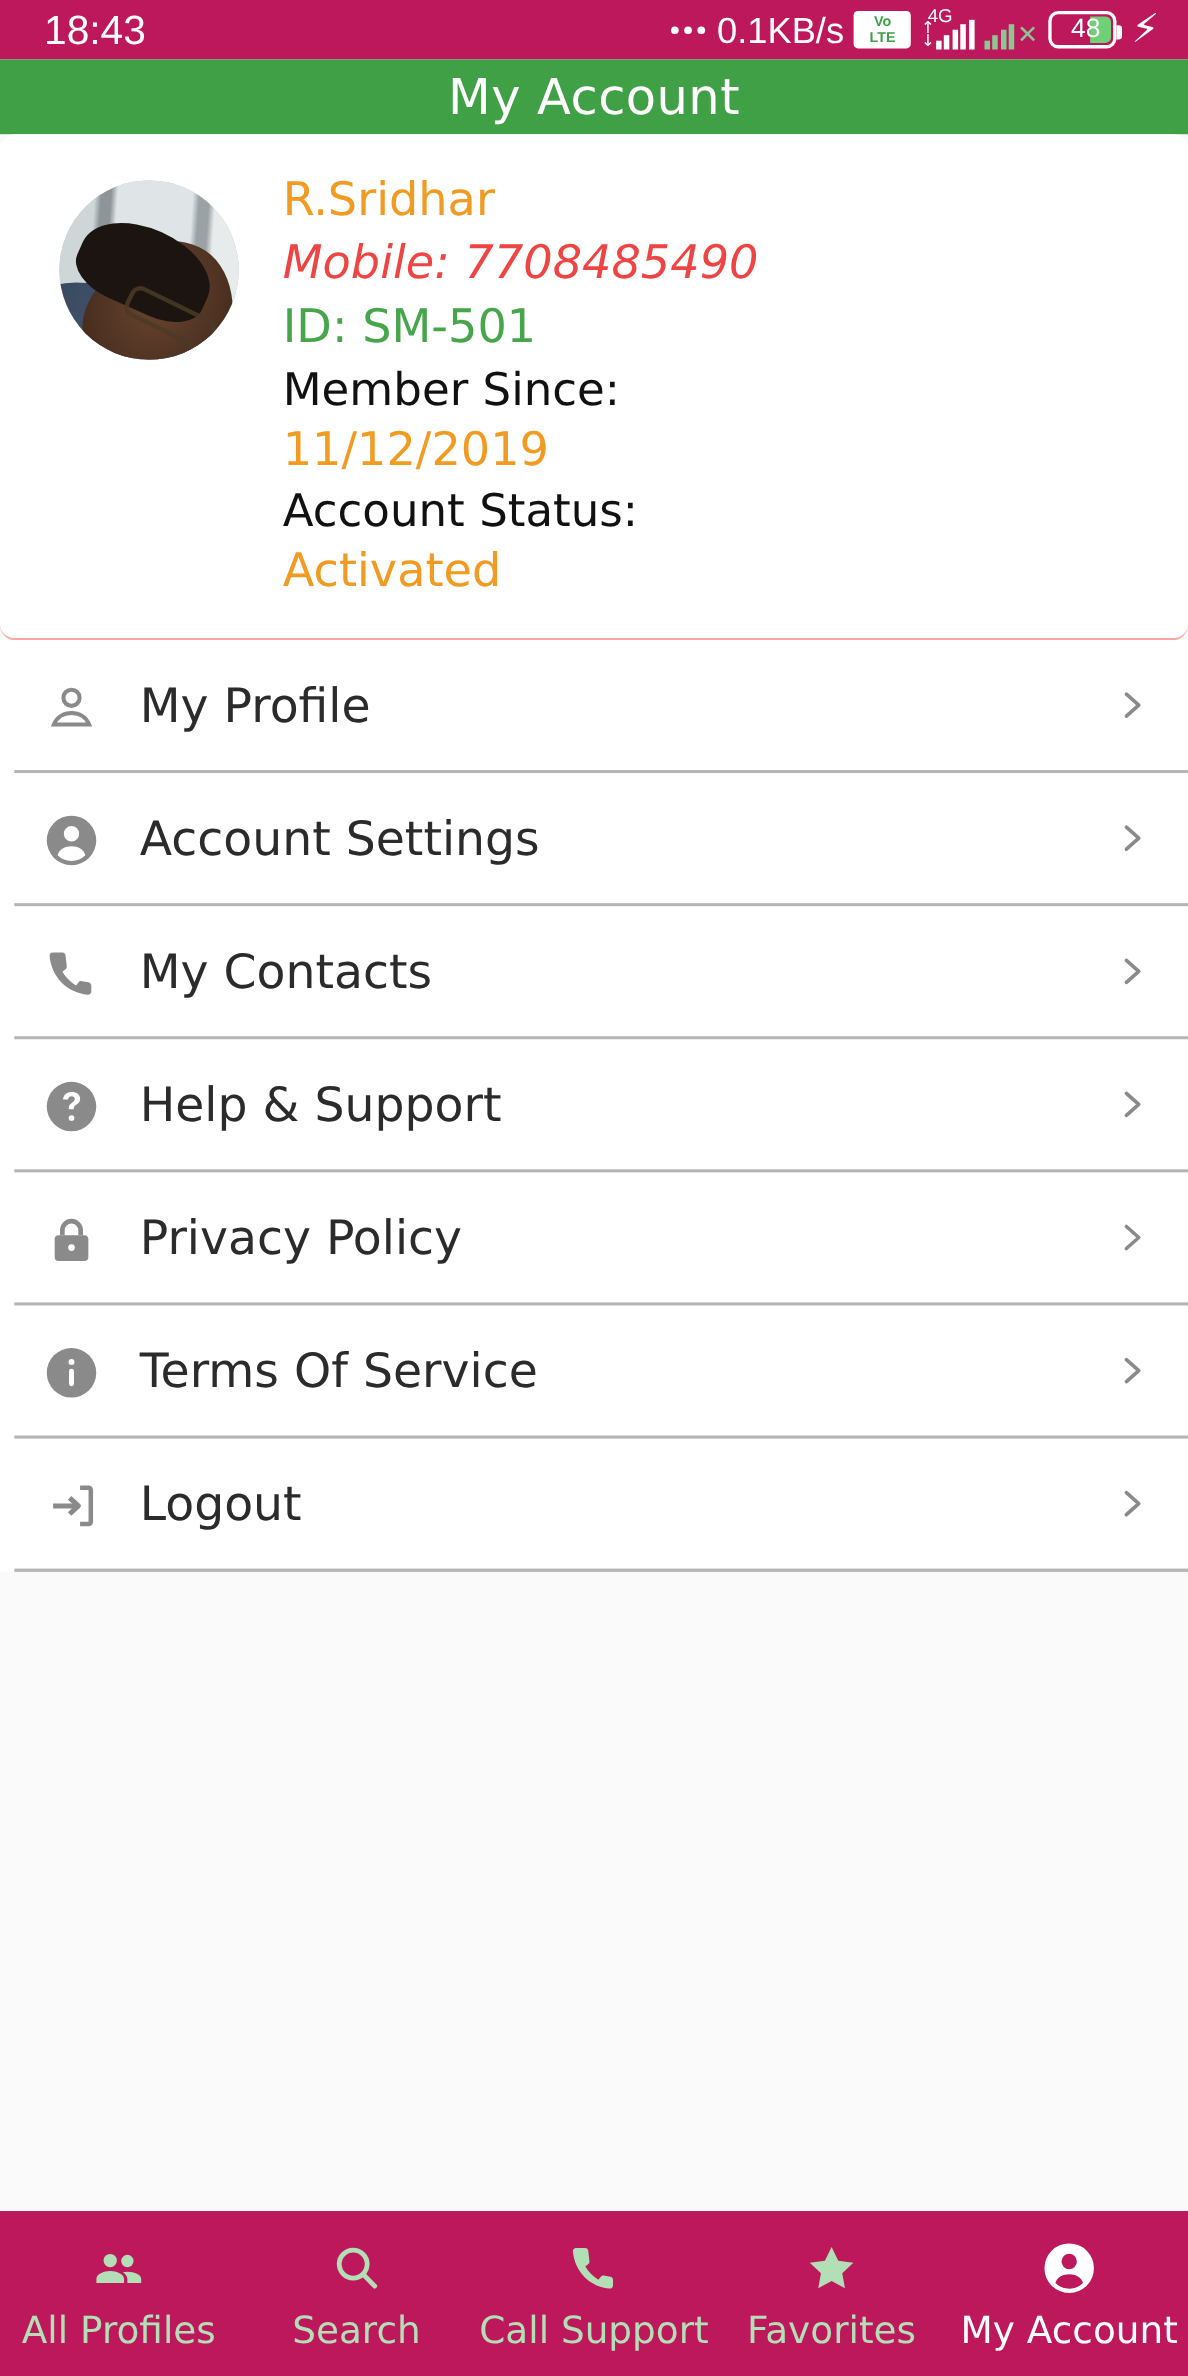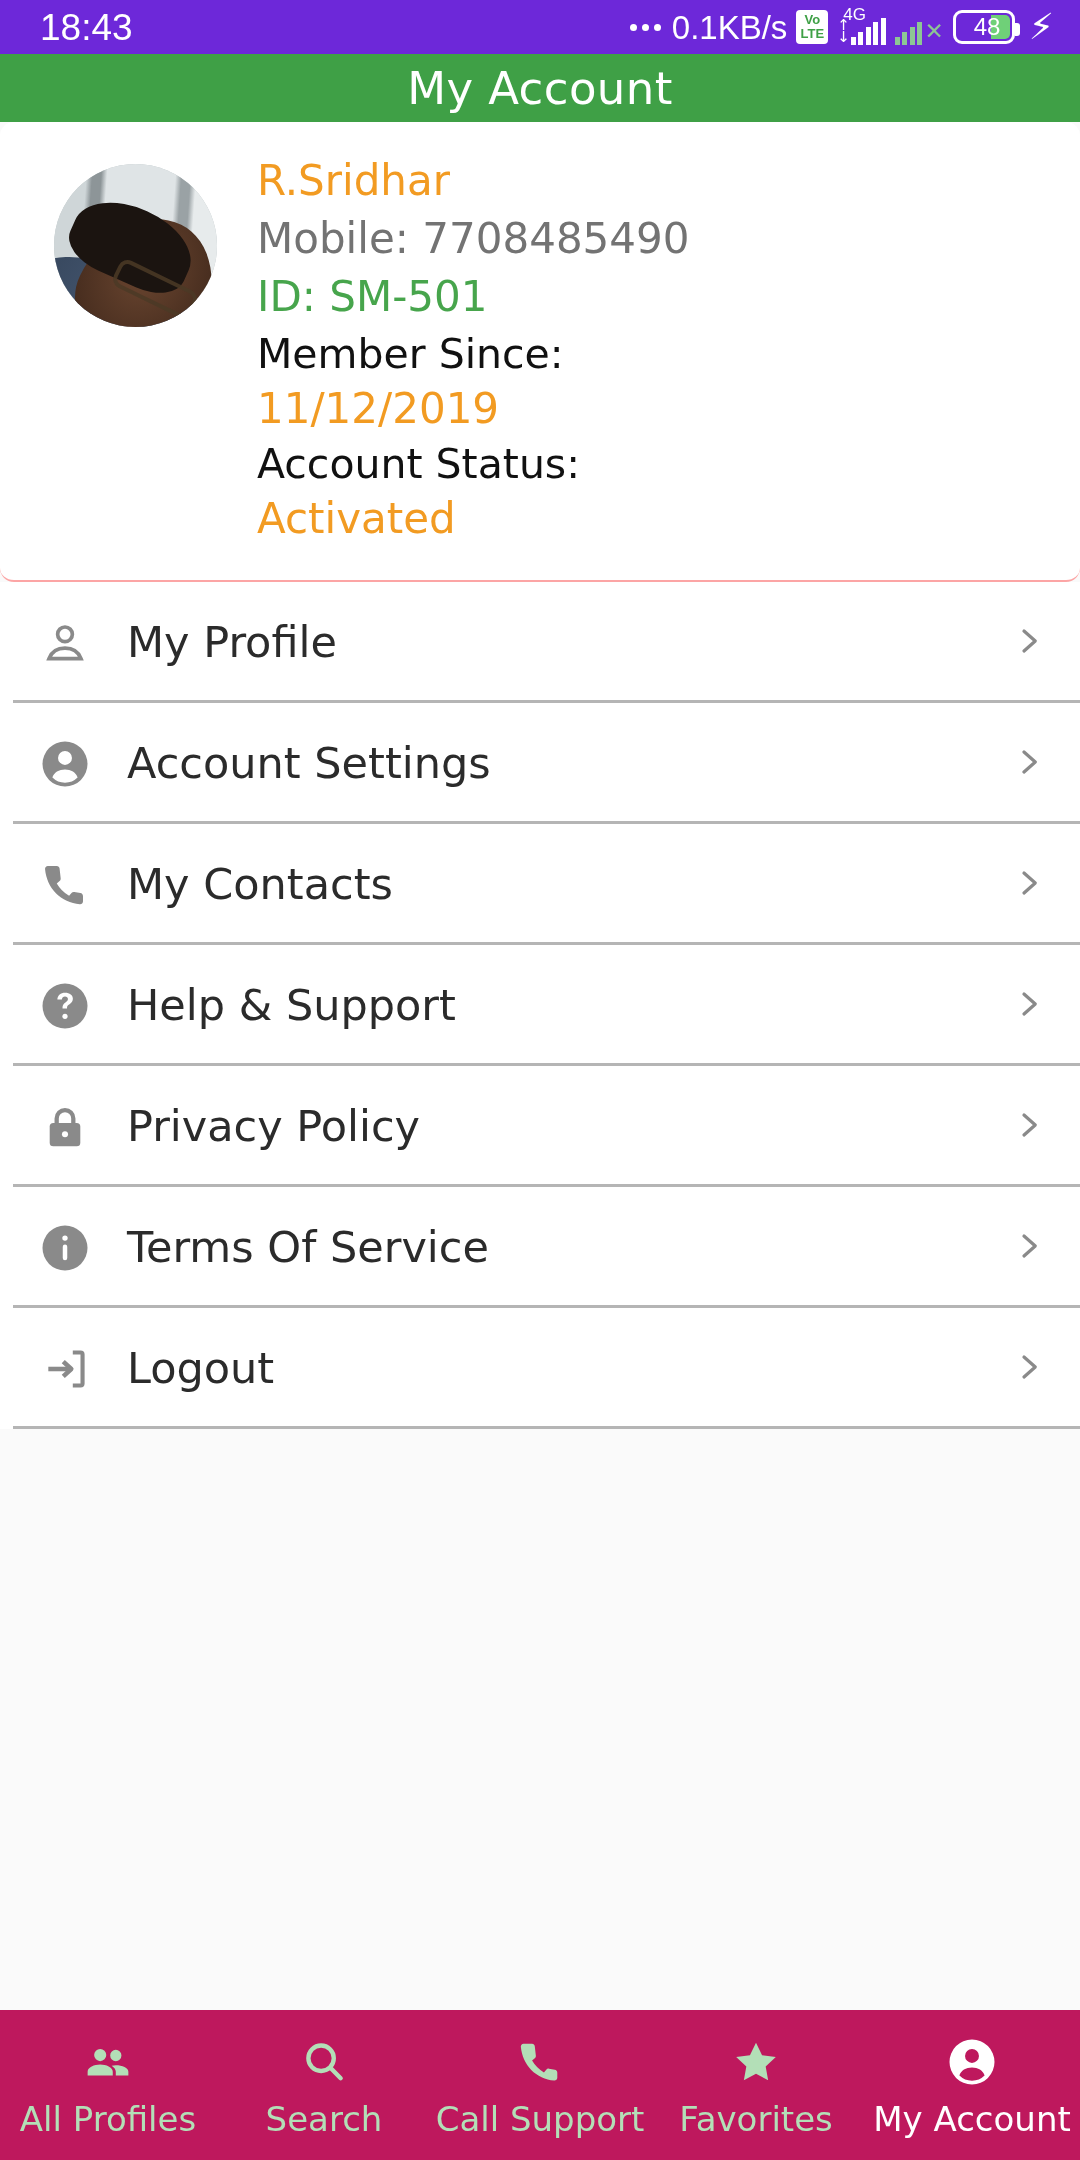--- a/index.html
+++ b/index.html
@@ -12,21 +12,21 @@
   #screen {
     position: relative;
     width: 1080px; height: 2160px;
     display: flex; flex-direction: column;
     background: #fafafa;
   }
 
   
   .statusbar {
     height: 54px;
-    background: #6d28d9;
+    background: #be185d;
     display: flex; align-items: center;
     padding: 0 26px 0 40px;
     color: #ffffff;
     flex: 0 0 auto;
   }
   .status-clock {
     font-size: 37px;
     font-family: "Liberation Sans", sans-serif;
     letter-spacing: 0px;
     line-height: 1;
@@ -36,21 +36,21 @@
     display: flex; align-items: center; gap: 9px;
   }
   .dots { display: flex; gap: 5px; align-items: center; margin-right: 2px;}
   .dots i { width: 7px; height: 7px; border-radius: 50%; background: #fff; display: block; }
   .netspeed {
     font-size: 33px;
     font-family: "Liberation Sans", sans-serif;
     line-height: 1;
   }
   .volte {
-    width: 32px; height: 34px;
+    width: 52px; height: 34px;
     background: #ffffff; color: #3fa046;
     border-radius: 4px;
     display: flex; flex-direction: column;
     align-items: center; justify-content: center;
     font-size: 13px; font-weight: bold; line-height: 1.05;
     font-family: "Liberation Sans", sans-serif;
   }
   .sig-wrap { position: relative; display: flex; align-items: flex-end; height: 36px; }
   .sig-4g {
     position: absolute; top: -4px; left: 6px;
@@ -167,21 +167,21 @@
   }
   .pinfo { padding-top: 4px; }
   .pline {
     font-size: 42px;
     line-height: 1.0;
     font-family: "DejaVu Sans", sans-serif;
     margin-bottom: 16px;
     white-space: nowrap;
   }
   .pline.name   { color: #f29b22; }
-  .pline.mobile { color: #737373; }
+  .pline.mobile { color: #ef4444; font-style: italic; }
   .pline.pid    { color: #47a54c; }
   .plabel { color: #111111; font-size: 41px; line-height: 1.0; margin-bottom: 13px; font-family: "DejaVu Sans", sans-serif;}
   .pval   { color: #f29b22; font-size: 42px; line-height: 1.0; margin-bottom: 14px; font-family: "DejaVu Sans", sans-serif;}
 
   
   .menu { background: #ffffff; flex: 0 0 auto; }
   .row {
     position: relative;
     height: 121px;
     display: flex; align-items: center;

